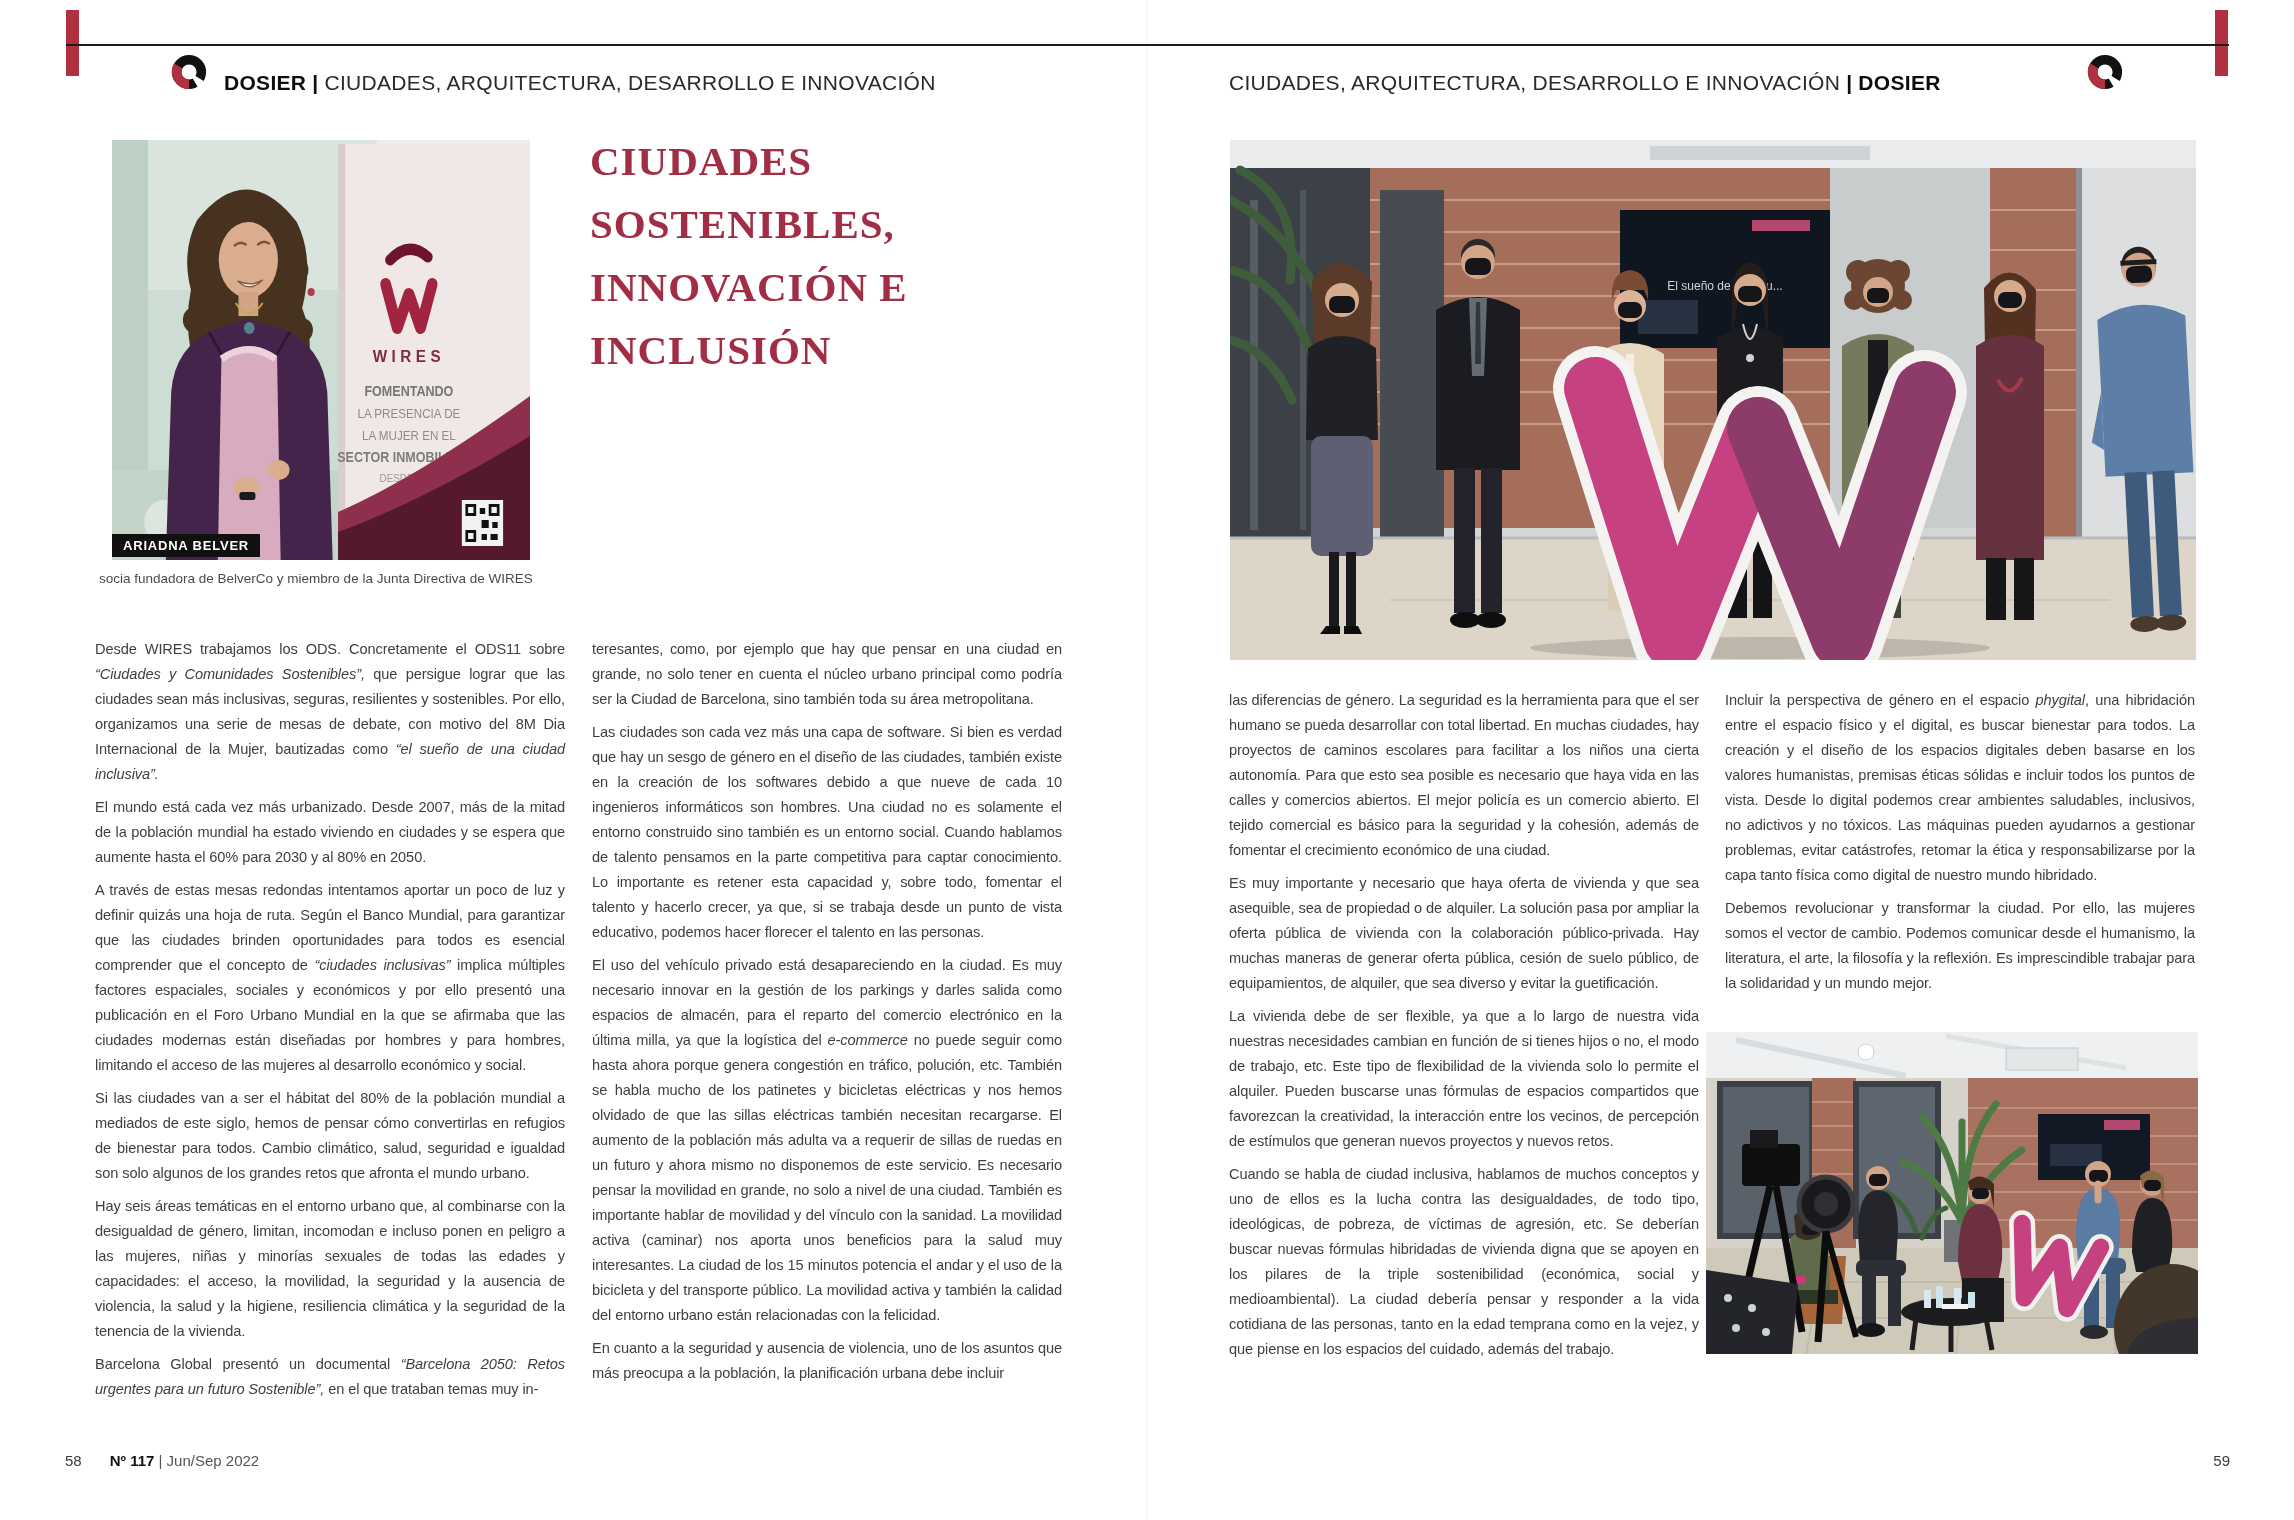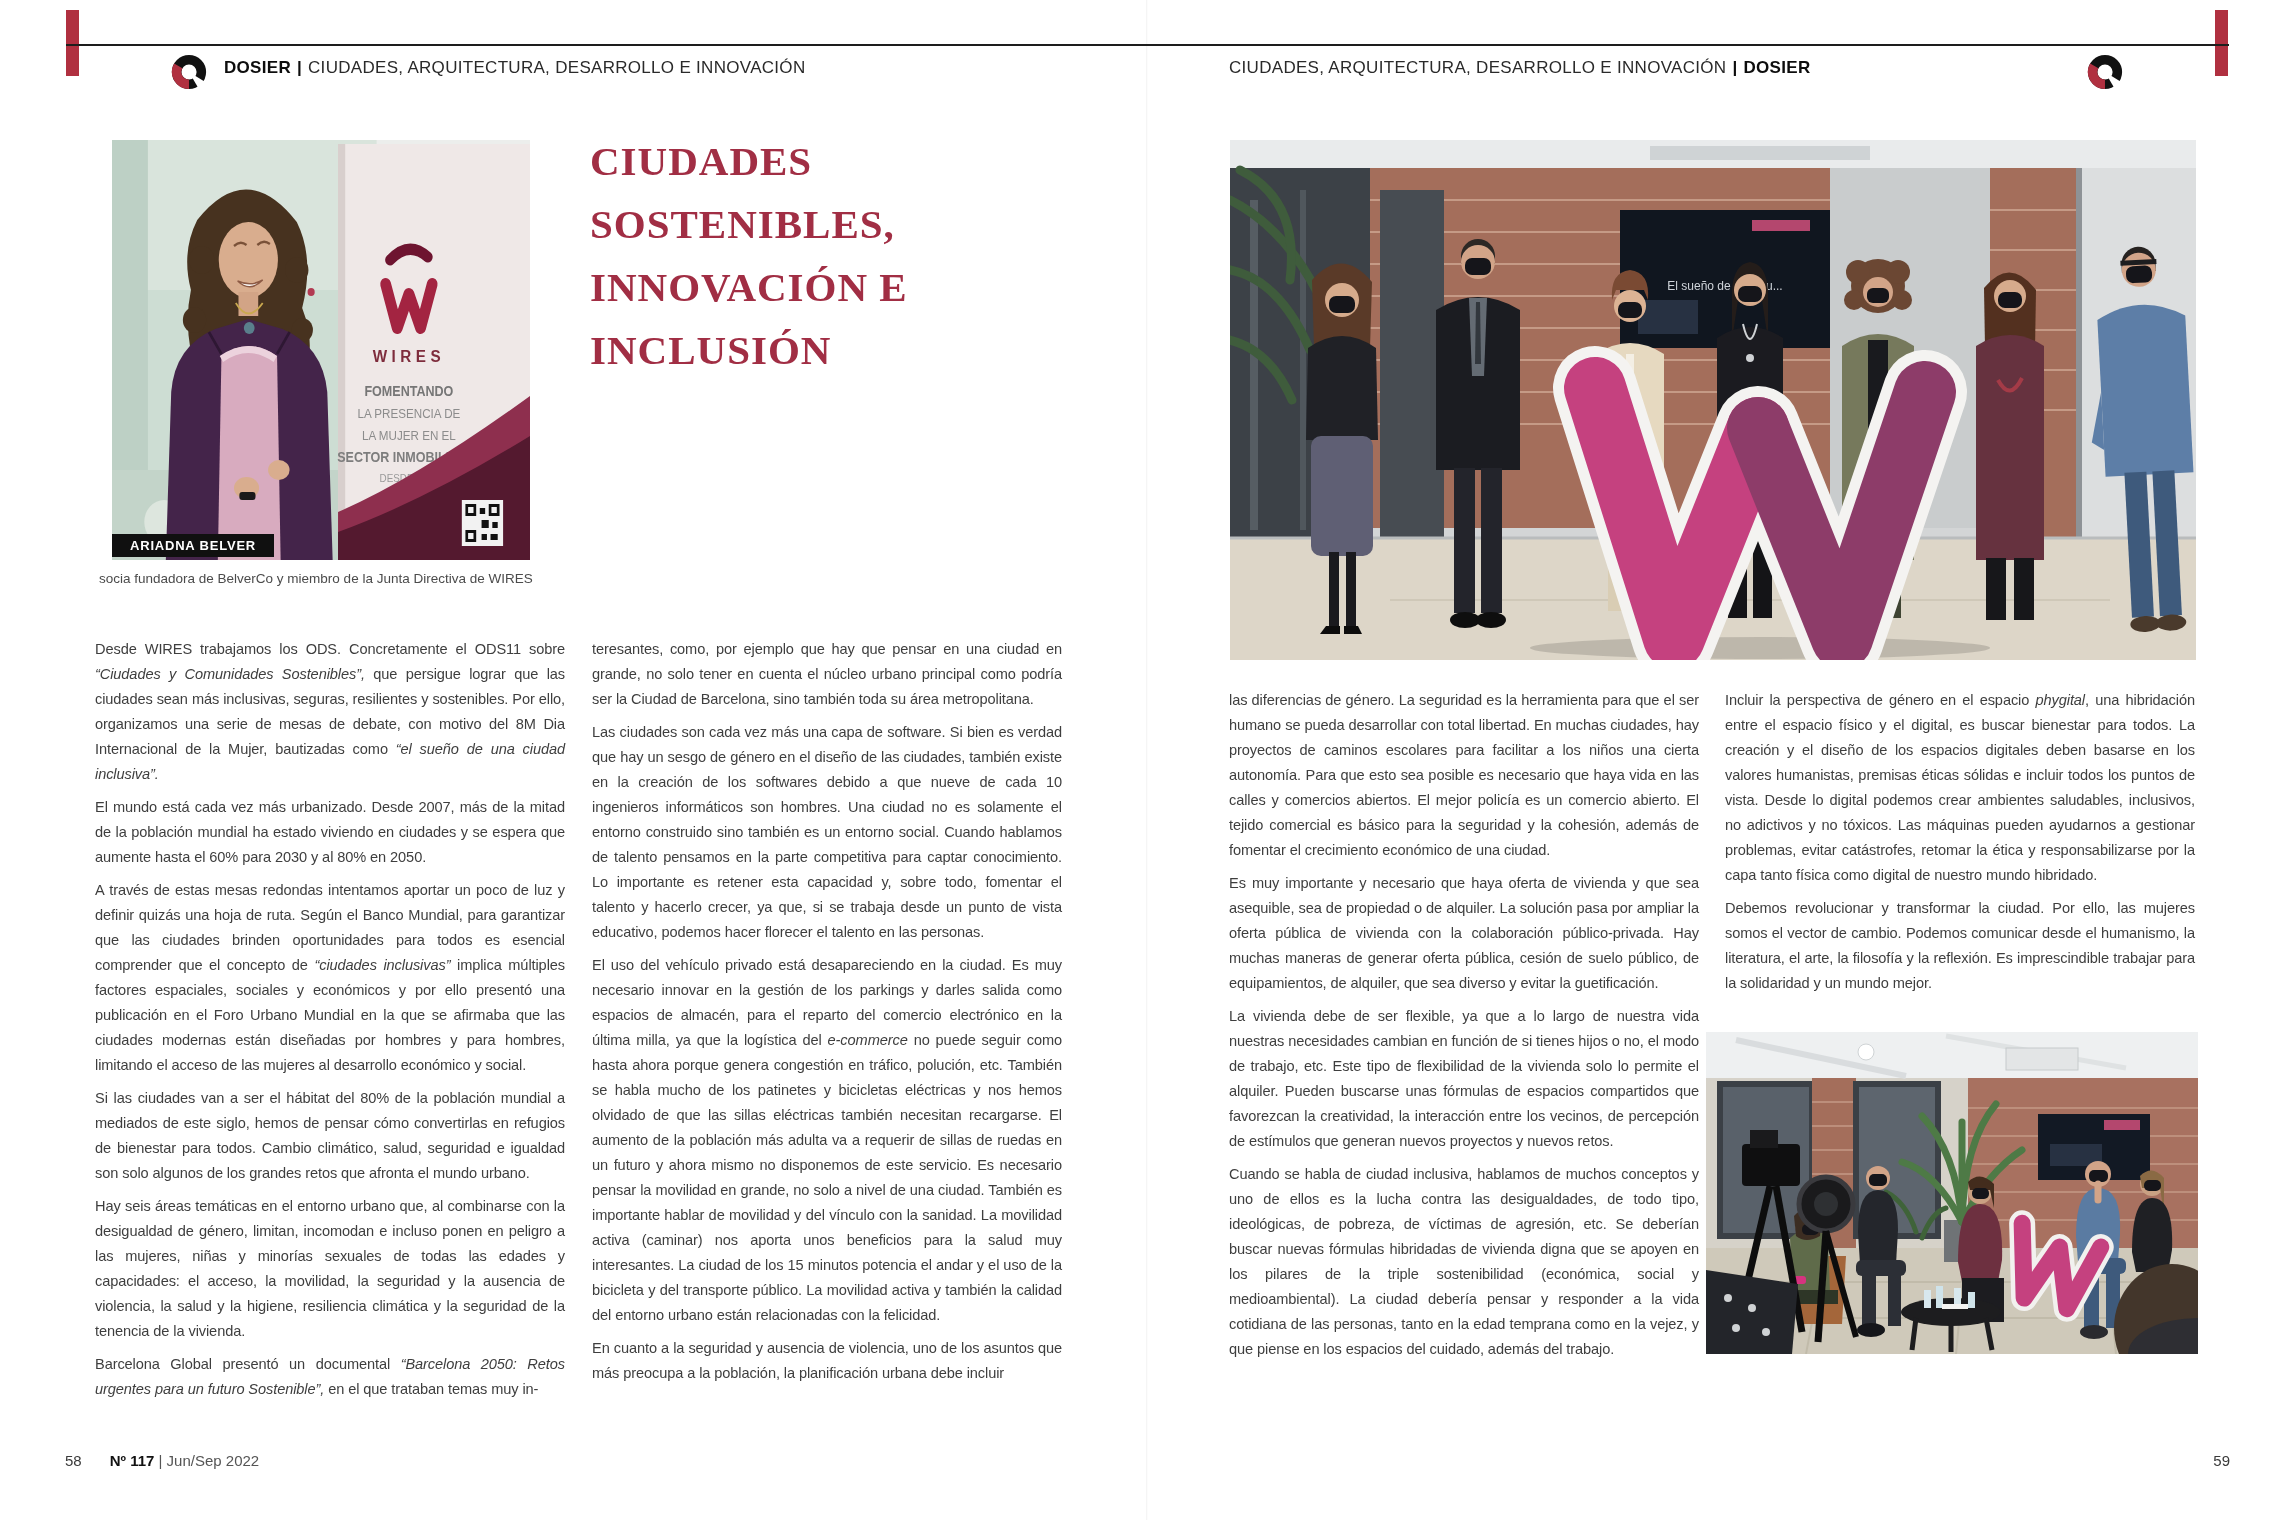--- a/index.html
+++ b/index.html
@@ -14,29 +14,29 @@
   .gutter{position:absolute;left:1146px;top:0;width:2px;height:1520px;background:linear-gradient(90deg,rgba(0,0,0,0.05),rgba(0,0,0,0.0));}
   .edge-bar{position:absolute;top:10px;width:13px;height:66px;background:var(--accent);}
   #bar-left{left:66px;}
   #bar-right{left:2215px;}
   .header-rule{position:absolute;top:44px;height:2px;background:#1d1d1d;}
   #rule-left{left:66px;width:1081px;}
   #rule-right{left:1147px;width:1082px;}
   .pub-logo{position:absolute;top:53px;width:38px;height:38px;}
   #logo-left{left:170px;}
   #logo-right{left:2086px;}
-  .header-text{position:absolute;top:58px;font-size:17px;color:#2a2a2a;letter-spacing:0.3px;white-space:nowrap;}
+  .header-text{position:absolute;top:71px;font-size:21px;color:#2a2a2a;letter-spacing:0.3px;white-space:nowrap;}
   #header-left{left:224px;}
   #header-right{left:1229px;width:847px;text-align:left;}
   .brand{font-weight:bold;color:#0d0d0d;}
   .hdr-div{font-weight:bold;color:#0d0d0d;margin:0 6px;}
 
   .lead-photo{position:absolute;left:112px;top:140px;width:418px;height:420px;overflow:hidden;background:#cdddd3;}
   .lead-photo svg{display:block;width:100%;height:100%;}
-  .name-tag{position:absolute;left:0;bottom:3px;background:#101010;color:#ffffff;font-weight:bold;font-size:13px;letter-spacing:0.8px;padding:4px 18px;}
+  .name-tag{position:absolute;left:0;bottom:3px;background:#101010;color:#ffffff;font-weight:bold;font-size:13px;letter-spacing:0.8px;padding:4px 11px;}
   .lead-caption{position:absolute;left:99px;top:571px;width:466px;font-size:13.5px;color:#4b4b4b;}
 
   .title{position:absolute;left:590px;top:130px;width:490px;font-family:"Liberation Serif",serif;
          font-weight:bold;font-size:41px;line-height:63px;color:var(--title-red);
          white-space:pre-line;letter-spacing:1px;}
   .byline{position:absolute;left:590px;top:481px;width:345px;}
   .byline .rule{height:2px;background:var(--byline-rule);}
   .byline-inner{padding:13px 2px 15px 2px;}
   .byline-l1{font-weight:bold;font-size:15px;color:#1c1c1c;letter-spacing:0.2px;}
   .byline-l2{font-size:15px;color:#2e2e2e;margin-top:3px;letter-spacing:0.2px;}

